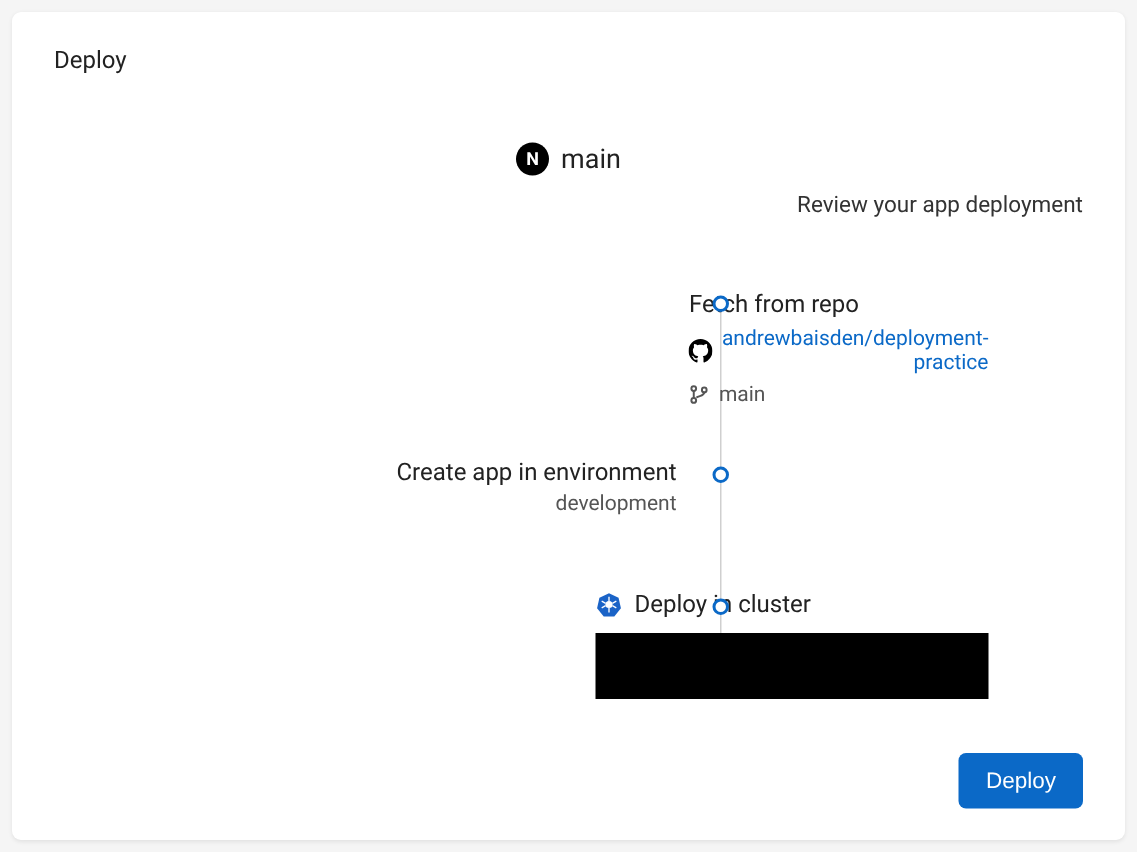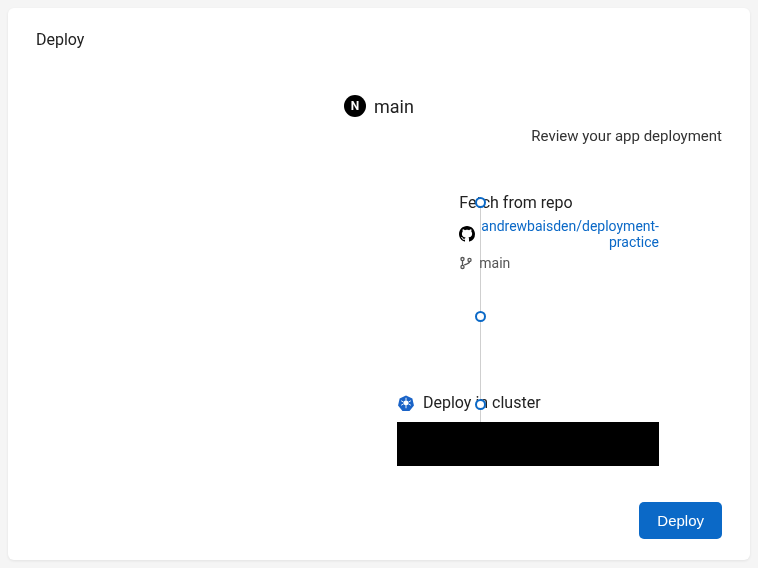--- a/index.html
+++ b/index.html
@@ -227,20 +227,24 @@
                   <circle cx="12" cy="4.5" r="1.8"></circle>
                   <path d="M4 5.3v5.4M12 6.3c0 3-4 2.5-6 4"></path>
                 </svg>
             </span>
             <span>main</span>
           </div>
         </div>
       </div>
 
       <div class="step step-2">
+        <div class="step-left">
+          <div class="step-title">Create app in environment</div>
+          <div class="step-sub">development</div>
+        </div>
         <div class="step-marker"></div>
         <div class="step-right"></div>
       </div>
 
       <div class="step step-3">
         <div class="step-left"></div>
         <div class="step-marker"></div>
         <div class="step-right">
           <div class="deploy-row">
             <span class="k8s-icon">

